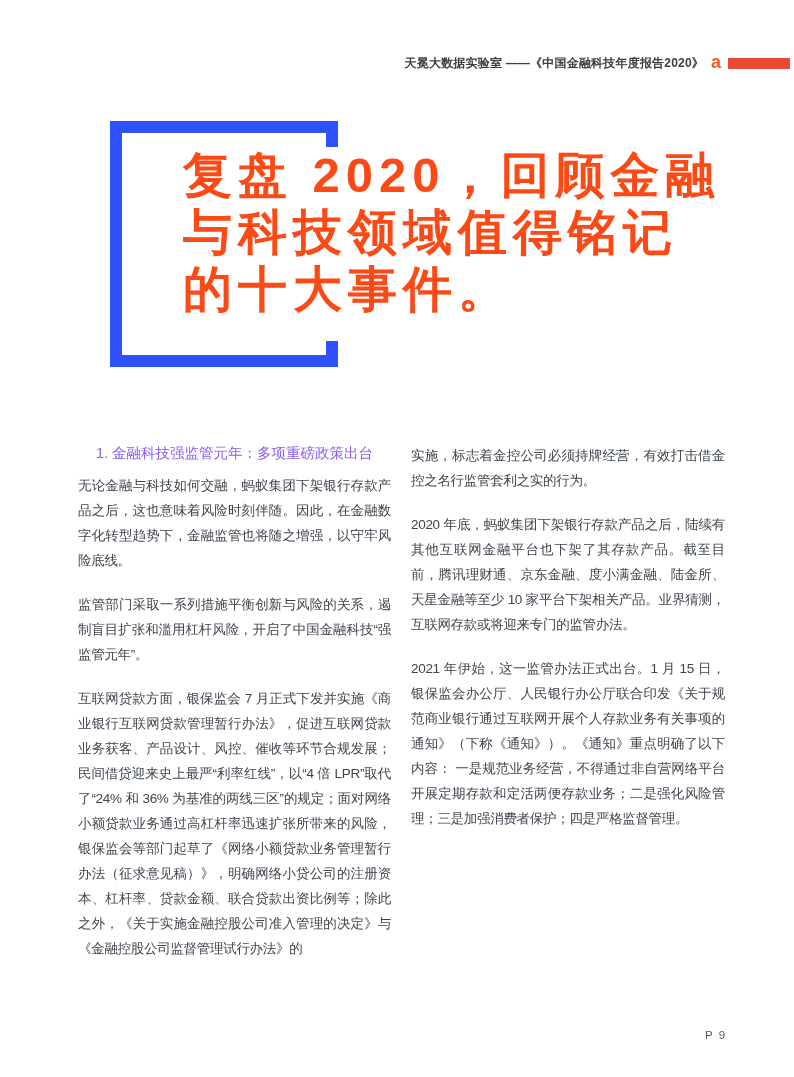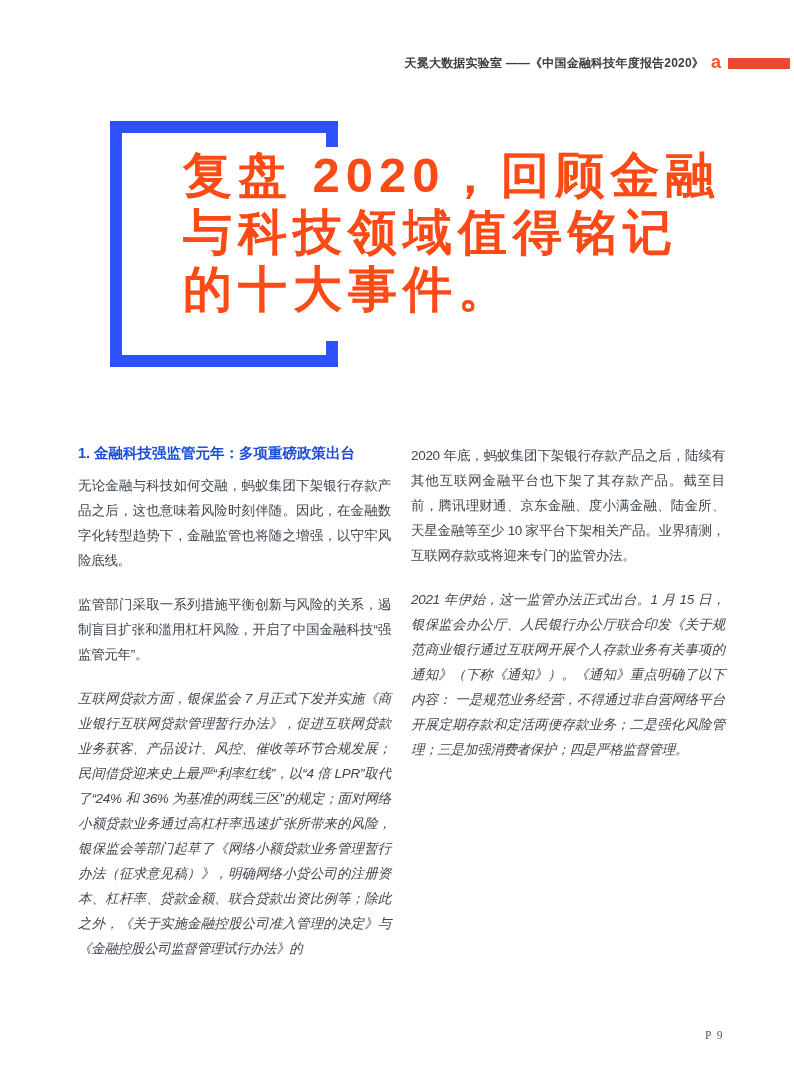--- a/index.html
+++ b/index.html
@@ -59,33 +59,33 @@
     position: absolute; top: 443px;
     width: 313px;
     color: #3f454d;
     font-size: 13.5px; line-height: 25px;
     letter-spacing: -0.3px;
     text-align: justify;
   }
   .col-left  { left: 78px; }
   .col-right { left: 411px; width: 314px; }
   .section-heading {
-    color: #1d4ed8; font-weight: 700;
+    color: #8b5cf6; font-weight: 400;
     font-size: 14.5px; line-height: 21px;
     letter-spacing: 0;
     margin: 0 0 9px 0;
-    text-align: left;
+    text-align: center;
   }
   .column p { margin: 0 0 19px 0; }
-  .column p:last-child { margin-bottom: 12px; font-style: italic; }
+  .column p:last-child { margin-bottom: 12px; }
 
   
   .footer {
     position: absolute; left: 705px; top: 1029px;
-    font-size: 11.5px; color: #54585e; letter-spacing: 1.5px; font-family: Liberation Serif, serif;
+    font-size: 11.5px; color: #54585e; letter-spacing: 1.5px;
   }
 </style>
 </head>
 <body>
 
 <div class="header">
   <span class="header-title">天冕大数据实验室 ——《中国金融科技年度报告2020》</span>
   <span class="brand-a">a</span>
   <div class="accent-bar"></div>
 </div>
@@ -102,17 +102,18 @@
 </div>
 
 <div class="column col-left">
   <div class="section-heading">1. 金融科技强监管元年：多项重磅政策出台</div>
   <p>无论金融与科技如何交融，蚂蚁集团下架银行存款产品之后，这也意味着风险时刻伴随。因此，在金融数字化转型趋势下，金融监管也将随之增强，以守牢风险底线。</p>
   <p>监管部门采取一系列措施平衡创新与风险的关系，遏制盲目扩张和滥用杠杆风险，开启了中国金融科技“强监管元年”。</p>
   <p>互联网贷款方面，银保监会 7 月正式下发并实施《商业银行互联网贷款管理暂行办法》，促进互联网贷款业务获客、产品设计、风控、催收等环节合规发展；民间借贷迎来史上最严“利率红线”，以“4 倍 LPR”取代了“24% 和 36% 为基准的两线三区”的规定；面对网络小额贷款业务通过高杠杆率迅速扩张所带来的风险，银保监会等部门起草了《网络小额贷款业务管理暂行办法（征求意见稿）》，明确网络小贷公司的注册资本、杠杆率、贷款金额、联合贷款出资比例等；除此之外，《关于实施金融控股公司准入管理的决定》与《金融控股公司监督管理试行办法》的</p>
 </div>
 
 <div class="column col-right">
+  <p>实施，标志着金控公司必须持牌经营，有效打击借金控之名行监管套利之实的行为。</p>
   <p>2020 年底，蚂蚁集团下架银行存款产品之后，陆续有其他互联网金融平台也下架了其存款产品。截至目前，腾讯理财通、京东金融、度小满金融、陆金所、天星金融等至少 10 家平台下架相关产品。业界猜测，互联网存款或将迎来专门的监管办法。</p>
   <p>2021 年伊始，这一监管办法正式出台。1 月 15 日，银保监会办公厅、人民银行办公厅联合印发《关于规范商业银行通过互联网开展个人存款业务有关事项的通知》（下称《通知》）。《通知》重点明确了以下内容： 一是规范业务经营，不得通过非自营网络平台开展定期存款和定活两便存款业务；二是强化风险管理；三是加强消费者保护；四是严格监督管理。</p>
 </div>
 
 <div class="footer">P 9</div>
 
 </body></html>

